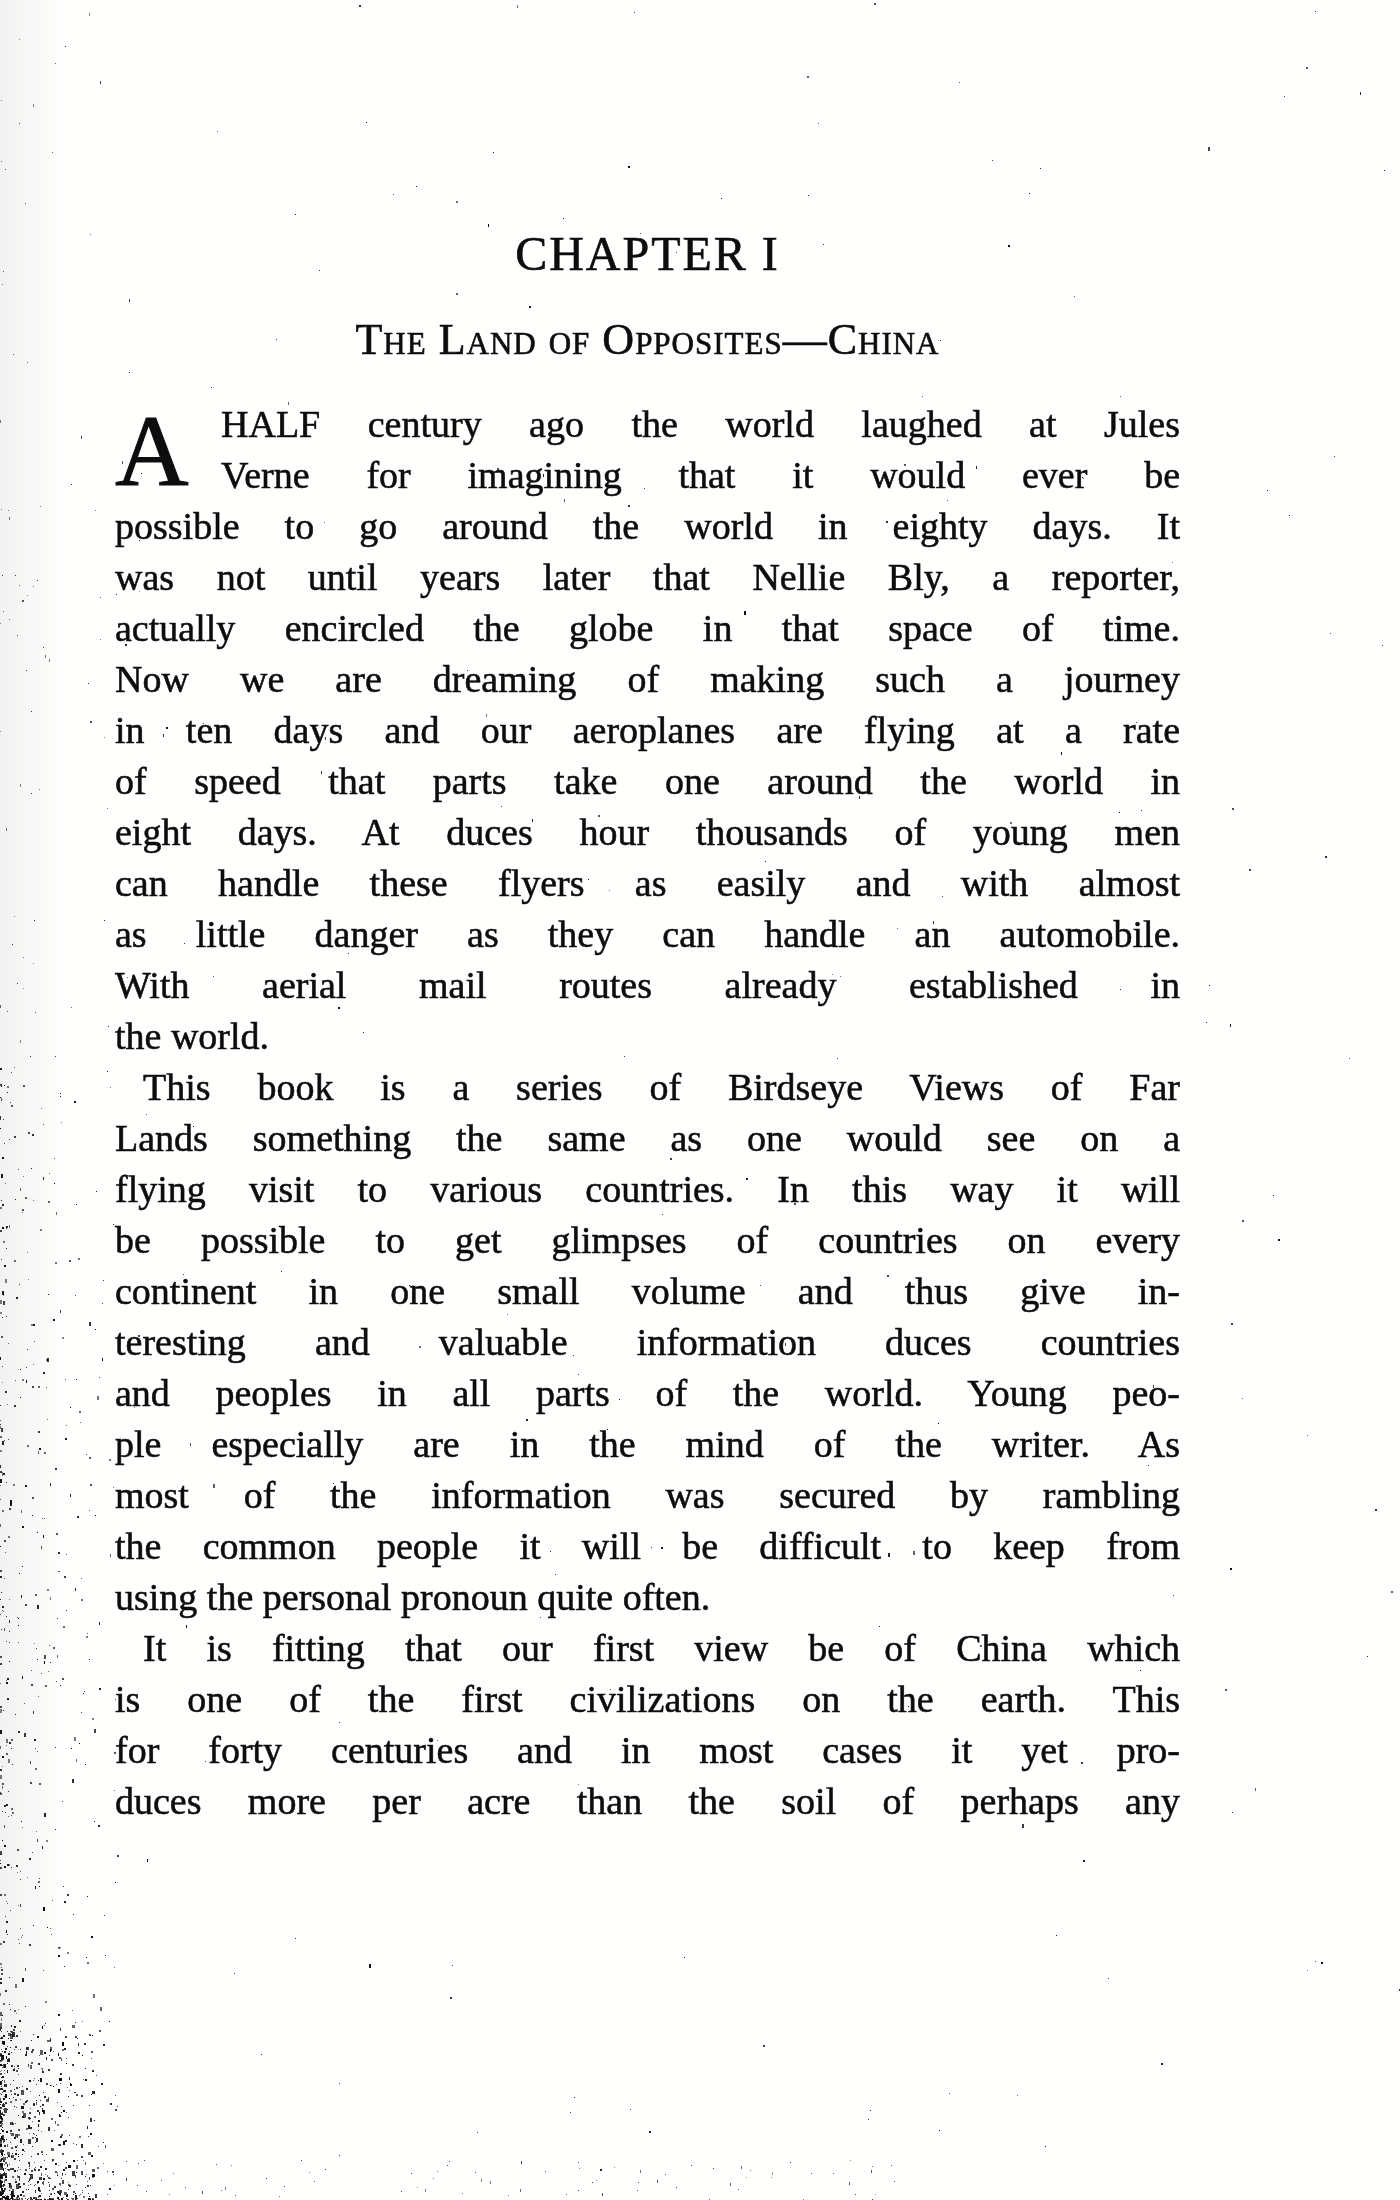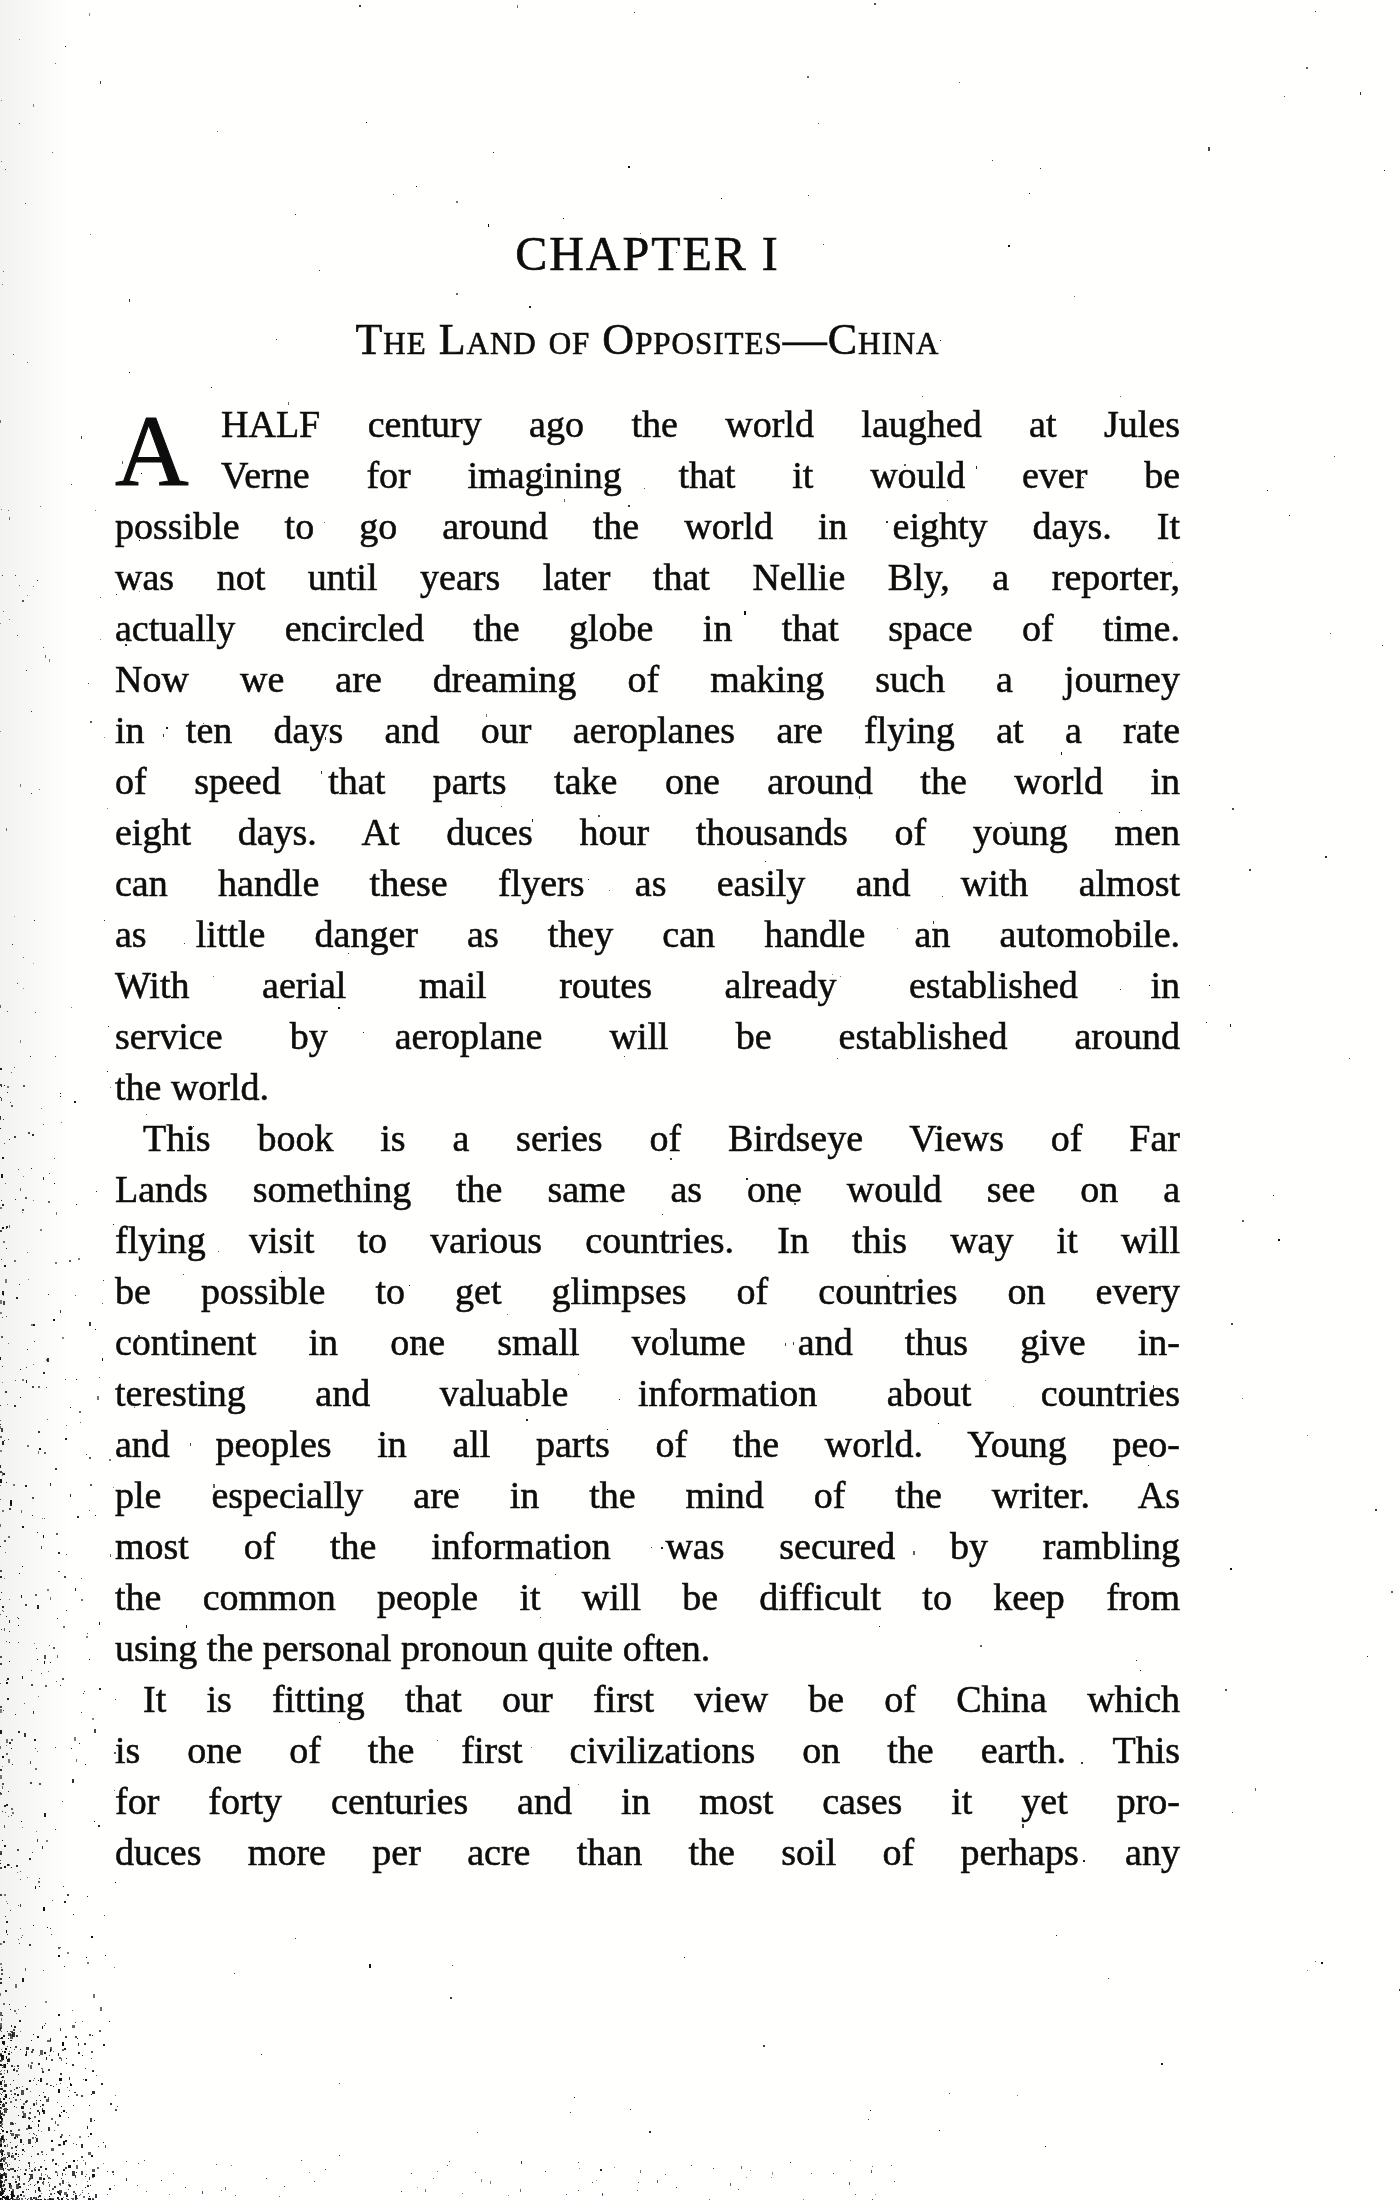--- a/index.html
+++ b/index.html
@@ -1608,30 +1608,29 @@
         <div class="line">possible to go around the world in eighty days. It</div>
         <div class="line">was not until years later that Nellie Bly, a reporter,</div>
         <div class="line">actually encircled the globe in that space of time.</div>
         <div class="line">Now we are dreaming of making such a journey</div>
         <div class="line">in ten days and our aeroplanes are flying at a rate</div>
         <div class="line">of speed that parts take one around the world in</div>
         <div class="line">eight days. At duces hour thousands of young men</div>
         <div class="line">can handle these flyers as easily and with almost</div>
         <div class="line">as little danger as they can handle an automobile.</div>
         <div class="line">With aerial mail routes already established in</div>
-        <div class="line">service by aeroplane will be established around</div>
         <div class="line plain">the world.</div>
       </div>
       <div class="para">
         <div class="line indent">This book is a series of Birdseye Views of Far</div>
         <div class="line">Lands something the same as one would see on a</div>
         <div class="line">flying visit to various countries. In this way it will</div>
         <div class="line">be possible to get glimpses of countries on every</div>
         <div class="line">continent in one small volume and thus give in-</div>
-        <div class="line">teresting and valuable information about countries</div>
+        <div class="line">teresting and valuable information duces countries</div>
         <div class="line">and peoples in all parts of the world. Young peo-</div>
         <div class="line">ple especially are in the mind of the writer. As</div>
         <div class="line">most of the information was secured by rambling</div>
         <div class="line">the common people it will be difficult to keep from</div>
         <div class="line plain">using the personal pronoun quite often.</div>
       </div>
       <div class="para">
         <div class="line indent">It is fitting that our first view be of China which</div>
         <div class="line">is one of the first civilizations on the earth. This</div>
         <div class="line">for forty centuries and in most cases it yet pro-</div>

